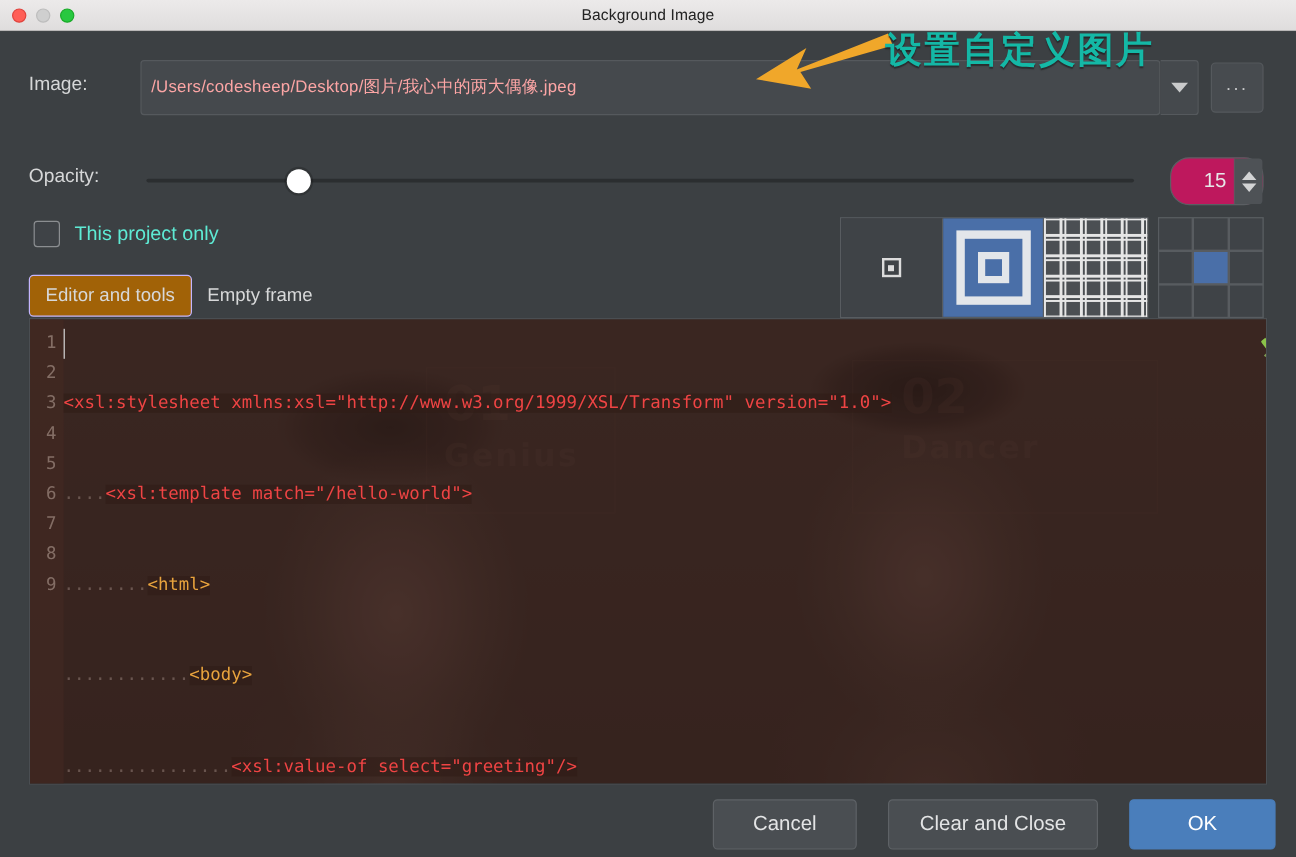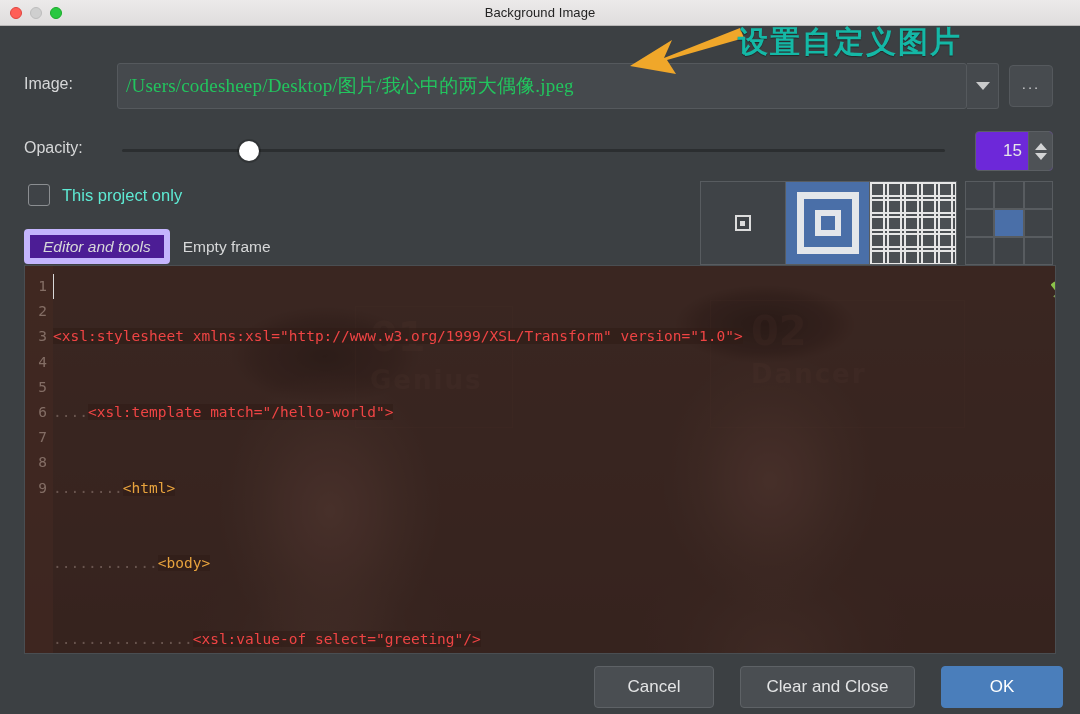--- a/index.html
+++ b/index.html
@@ -53,45 +53,44 @@
   .dialog {
     position: absolute;
     left: 0; top: 26px;
     width: 1080px; height: 688px;
     background: #3c4043;
   }
 
   
   .row-image {
     position: absolute;
-    left: 0; top: 37px;
+    left: 0; top: 24px;
     width: 1080px; height: 46px;
   }
   .lbl-image {
     position: absolute;
     left: 24px; top: 12px;
     font-size: 16px; color: #d6d7d8;
   }
   .path-field {
     position: absolute;
     left: 117px; top: 0;
     width: 850px; height: 46px;
     background: #45494d;
     border: 1px solid #55595d;
     border-radius: 3px;
     display: flex; align-items: center;
     padding-left: 8px;
     overflow: hidden;
   }
   .path-text {
-    font-size: 19px;
-    color: #22c55e;
+    font-size: 14px;
+    color: #fca5a5;
     letter-spacing: .2px;
     white-space: nowrap;
-    font-family: Liberation Serif, serif;
   }
   .dropdown-btn {
     position: absolute;
     left: 967px; top: 0;
     width: 32px; height: 46px;
     background: #45494d;
     border: 1px solid #55595d;
     border-left: none;
     border-radius: 0 3px 3px 0;
     display: flex; align-items: center; justify-content: center;
@@ -138,23 +137,23 @@
     left: 239px; top: 12px;
     width: 20px; height: 20px;
     border-radius: 50%;
     background: #ffffff;
     box-shadow: 0 0 0 2px rgba(0,0,0,.18);
   }
   .spinner {
     position: absolute;
     left: 975px; top: 2px;
     width: 78px; height: 40px;
-    background: #6d28d9;
+    background: #be185d;
     border: 1px solid #5b5f63;
-    border-radius: 4px;
+    border-radius: 16px;
     display: flex;
   }
   .spinner-value {
     flex: 1;
     display: flex; align-items: center; justify-content: flex-end;
     padding-right: 6px;
     font-size: 17px; color: #e6e7e8;
   }
   .spinner-arrows {
     width: 24px;
@@ -199,24 +198,23 @@
     display: flex; align-items: stretch;
   }
   .tab {
     height: 35px;
     padding: 0 13px;
     display: flex; align-items: center;
     font-size: 15.5px;
     color: #d7d8d9;
   }
   .tab.active {
-    background: #4c1d95;
-    border: 6px solid #c4b5fd;
+    background: #a16207;
+    border: 1px solid #c4b5fd;
     border-radius: 4px;
-    font-style: italic;
   }
 
   
   .preview {
     position: absolute;
     left: 24px; top: 239px;
     width: 1032px; height: 389px;
     overflow: hidden;
     background: #2b2f33;
     border: 1px solid #4a4e52;

